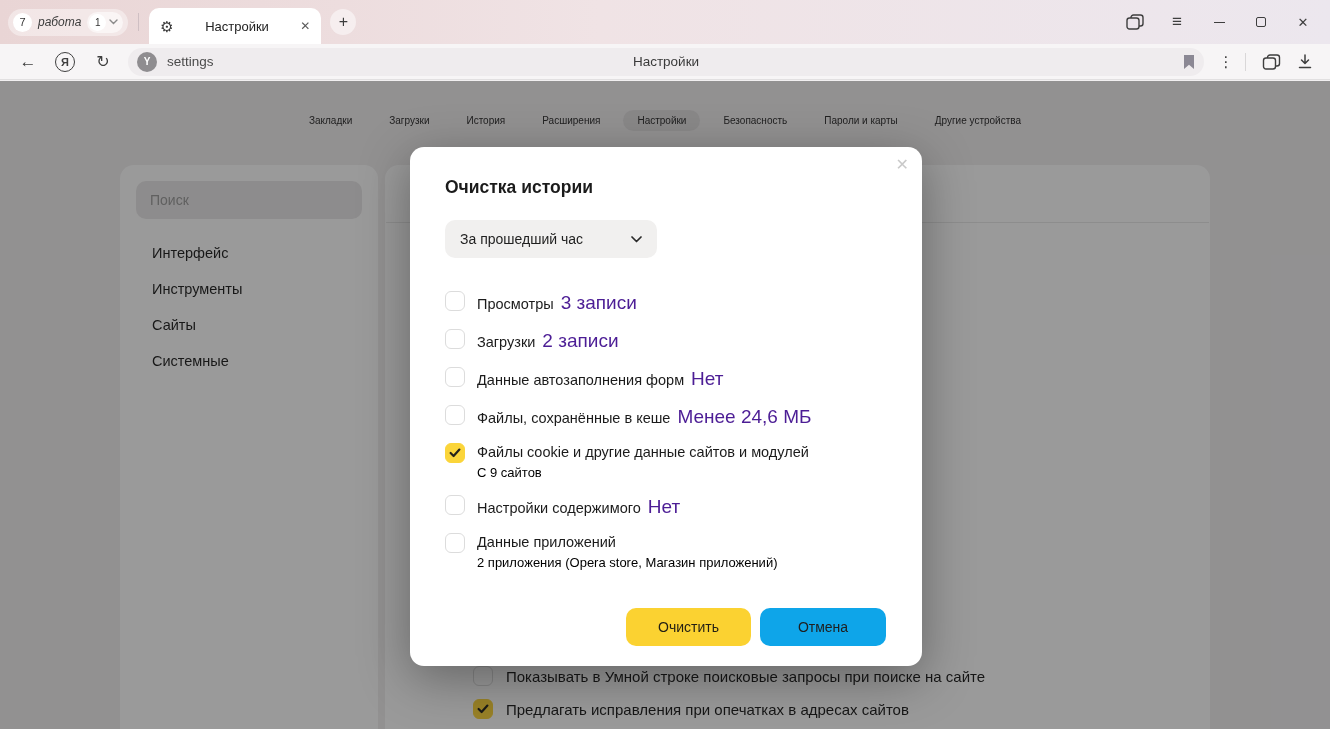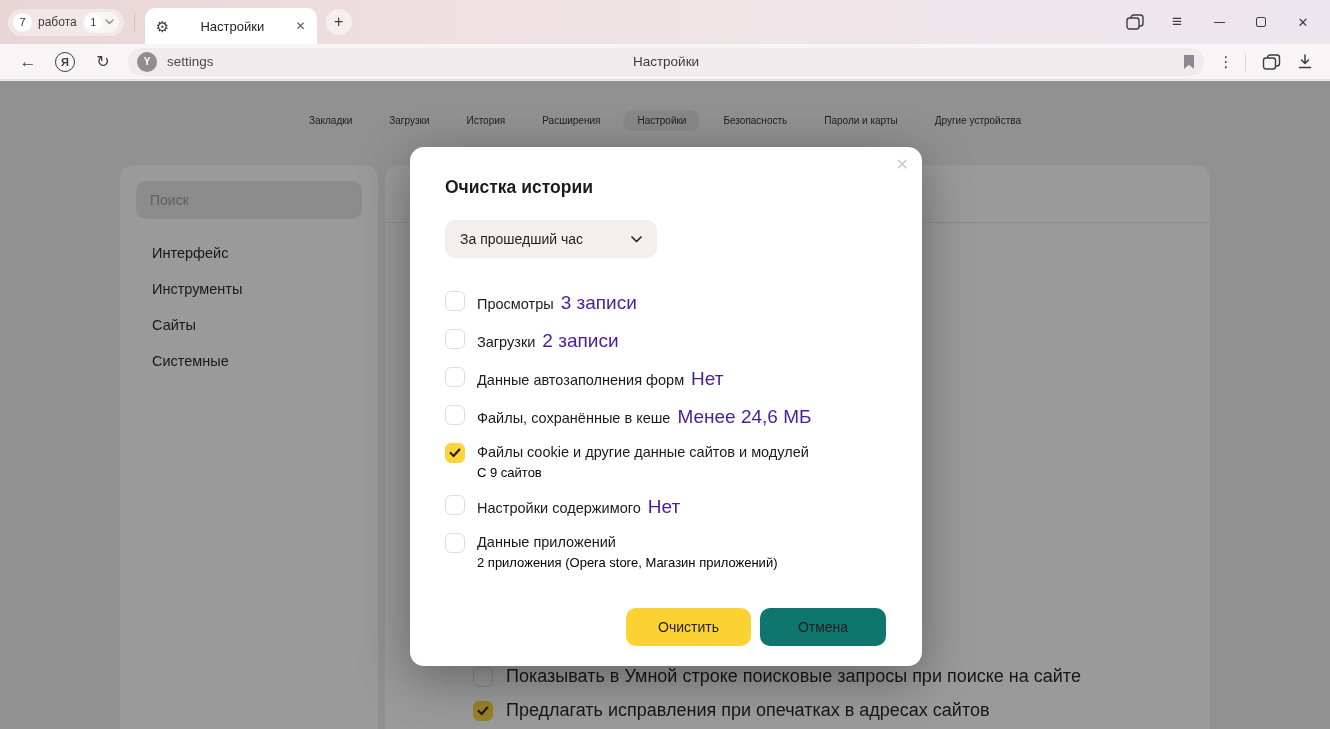--- a/index.html
+++ b/index.html
@@ -3,21 +3,21 @@
 <meta charset="utf-8">
 <style>
   * { margin:0; padding:0; box-sizing:border-box; }
   html,body { width:1330px; height:729px; overflow:hidden; }
   body { font-family:"Liberation Sans","DejaVu Sans",sans-serif; position:relative; background:#f1eff0; }
 
   
   .tabbar { height:44px; display:flex; align-items:center; background:linear-gradient(90deg,#e9d5d5 0%,#f0e3e5 45%,#ece7ee 100%); position:relative; }
   .ws { margin-left:8px; display:flex; align-items:center; gap:6px; background:rgba(255,255,255,.42); border-radius:15px; padding:3px 5px; height:27px; }
   .ws-num { width:19px; height:19px; border-radius:50%; background:#fff; font-size:11px; color:#333; display:flex; align-items:center; justify-content:center; }
-  .ws-name { font-size:12px; color:#3c3c3c; }
+  .ws-name { font-size:12px; color:#3c3c3c;font-style:italic; }
   .ws-badge { display:flex; align-items:center; gap:3px; background:rgba(255,255,255,.55); border-radius:12px; padding:2px 5px 2px 2px; }
   .ws-badge .ws-num { width:17px; height:17px; font-size:10px; }
   .tab-sep { width:1px; height:18px; background:#cfbfc3; margin:0 10px; }
   .tab { width:172px; height:36px; background:#fff; border-radius:10px 10px 0 0; display:flex; align-items:center; padding:0 11px; align-self:flex-end; }
   .tab-fav { font-size:15px; color:#3a3a3a; line-height:1; }
   .tab-title { flex:1; text-align:center; font-size:13px; color:#222; }
   .tab-close { font-size:12px; color:#5a5a5a; cursor:default; }
   .newtab { width:26px; height:26px; border-radius:50%; background:rgba(255,255,255,.5); display:flex; align-items:center; justify-content:center; font-size:16px; color:#3c3c3c; margin-left:9px; }
   .win-controls { margin-left:auto; display:flex; align-items:center; gap:0; margin-right:6px; }
   .wc { width:42px; height:30px; display:flex; align-items:center; justify-content:center; color:#3e3e3e; }
@@ -52,21 +52,21 @@
   .side-search { display:block; margin:16px; width:226px; height:38px; background:#e9e7e8; border:none; outline:none; border-radius:10px; padding:0 14px; font-size:14px; color:#333; font-family:inherit; }
   .side-search::placeholder { color:#9b9b9b; }
   .side-items { margin-top:10px; }
   .side-item { height:36px; display:flex; align-items:center; padding-left:32px; font-size:14.5px; color:#1f1f1f; }
   .side-item.active { background:#d8d6d7; }
 
   .main-card { position:absolute; left:385px; top:84px; right:120px; bottom:-16px; background:#fff; border-radius:14px; }
   .main-divider { position:absolute; top:57px; left:1px; right:1px; height:1px; background:#e9e9e9; }
 
   .bg-rows { position:absolute; left:40px; top:501px; display:flex; flex-direction:column; gap:13px; }
-  .bg-row { display:flex; align-items:center; gap:13px; font-size:18px; color:#1c1c1c; white-space:nowrap;padding-left:48px; }
+  .bg-row { display:flex; align-items:center; gap:13px; font-size:15px; color:#1c1c1c; white-space:nowrap;padding-left:48px; }
 
   .checkbox { width:20px; height:20px; border-radius:6px; background:#fff; border:1px solid #dcdcdc; flex:none; display:flex; align-items:center; justify-content:center; }
   .checkbox.checked { background:#fbd53a; border-color:#fbd53a; }
 
   .dim-overlay { position:absolute; inset:0; background:rgba(15,15,15,0.42); }
 
   
   .modal { position:absolute; left:410px; top:147px; width:512px; height:519px; background:#fff; border-radius:14px; box-shadow:0 12px 50px rgba(0,0,0,.35); z-index:10; }
   .modal-close { position:absolute; top:8px; right:13px; font-size:16px; color:#c9c9c9; }
   .modal-title { margin:30px 35px 12px; font-size:17.5px; font-weight:bold; color:#1b1b1b; }
@@ -74,21 +74,21 @@
   .period svg { margin-left:auto; }
   .clear-list { margin:25px 35px 0; display:flex; flex-direction:column; }
   .clear-row { display:flex; align-items:flex-start; padding:7.5px 0; }
   .row-text { margin-left:12px; padding-top:1px; }
   .row-line { font-size:14.5px; color:#1b1b1b; }
   .row-count { font-size:19px; color:#4c1d95; margin-left:7px; }
   .row-sub { font-size:13px; color:#000000; margin-top:5px; }
   .modal-actions { position:absolute; right:36px; bottom:20px; display:flex; gap:9px; }
   .btn { height:38px; border-radius:10px; font-size:14px; display:flex; align-items:center; justify-content:center; border:none; font-family:inherit; }
   .btn-primary { width:125px; background:#fbd231; color:#221f15; }
-  .btn-secondary { width:126px; background:#0f766e; color:#1f1f1f; }
+  .btn-secondary { width:126px; background:#0ea5e9; color:#1f1f1f; }
 </style>
 </head>
 <body>
 
 <div class="tabbar">
   <div class="ws">
     <span class="ws-num">7</span>
     <span class="ws-name">работа</span>
     <span class="ws-badge">
       <span class="ws-num">1</span>

